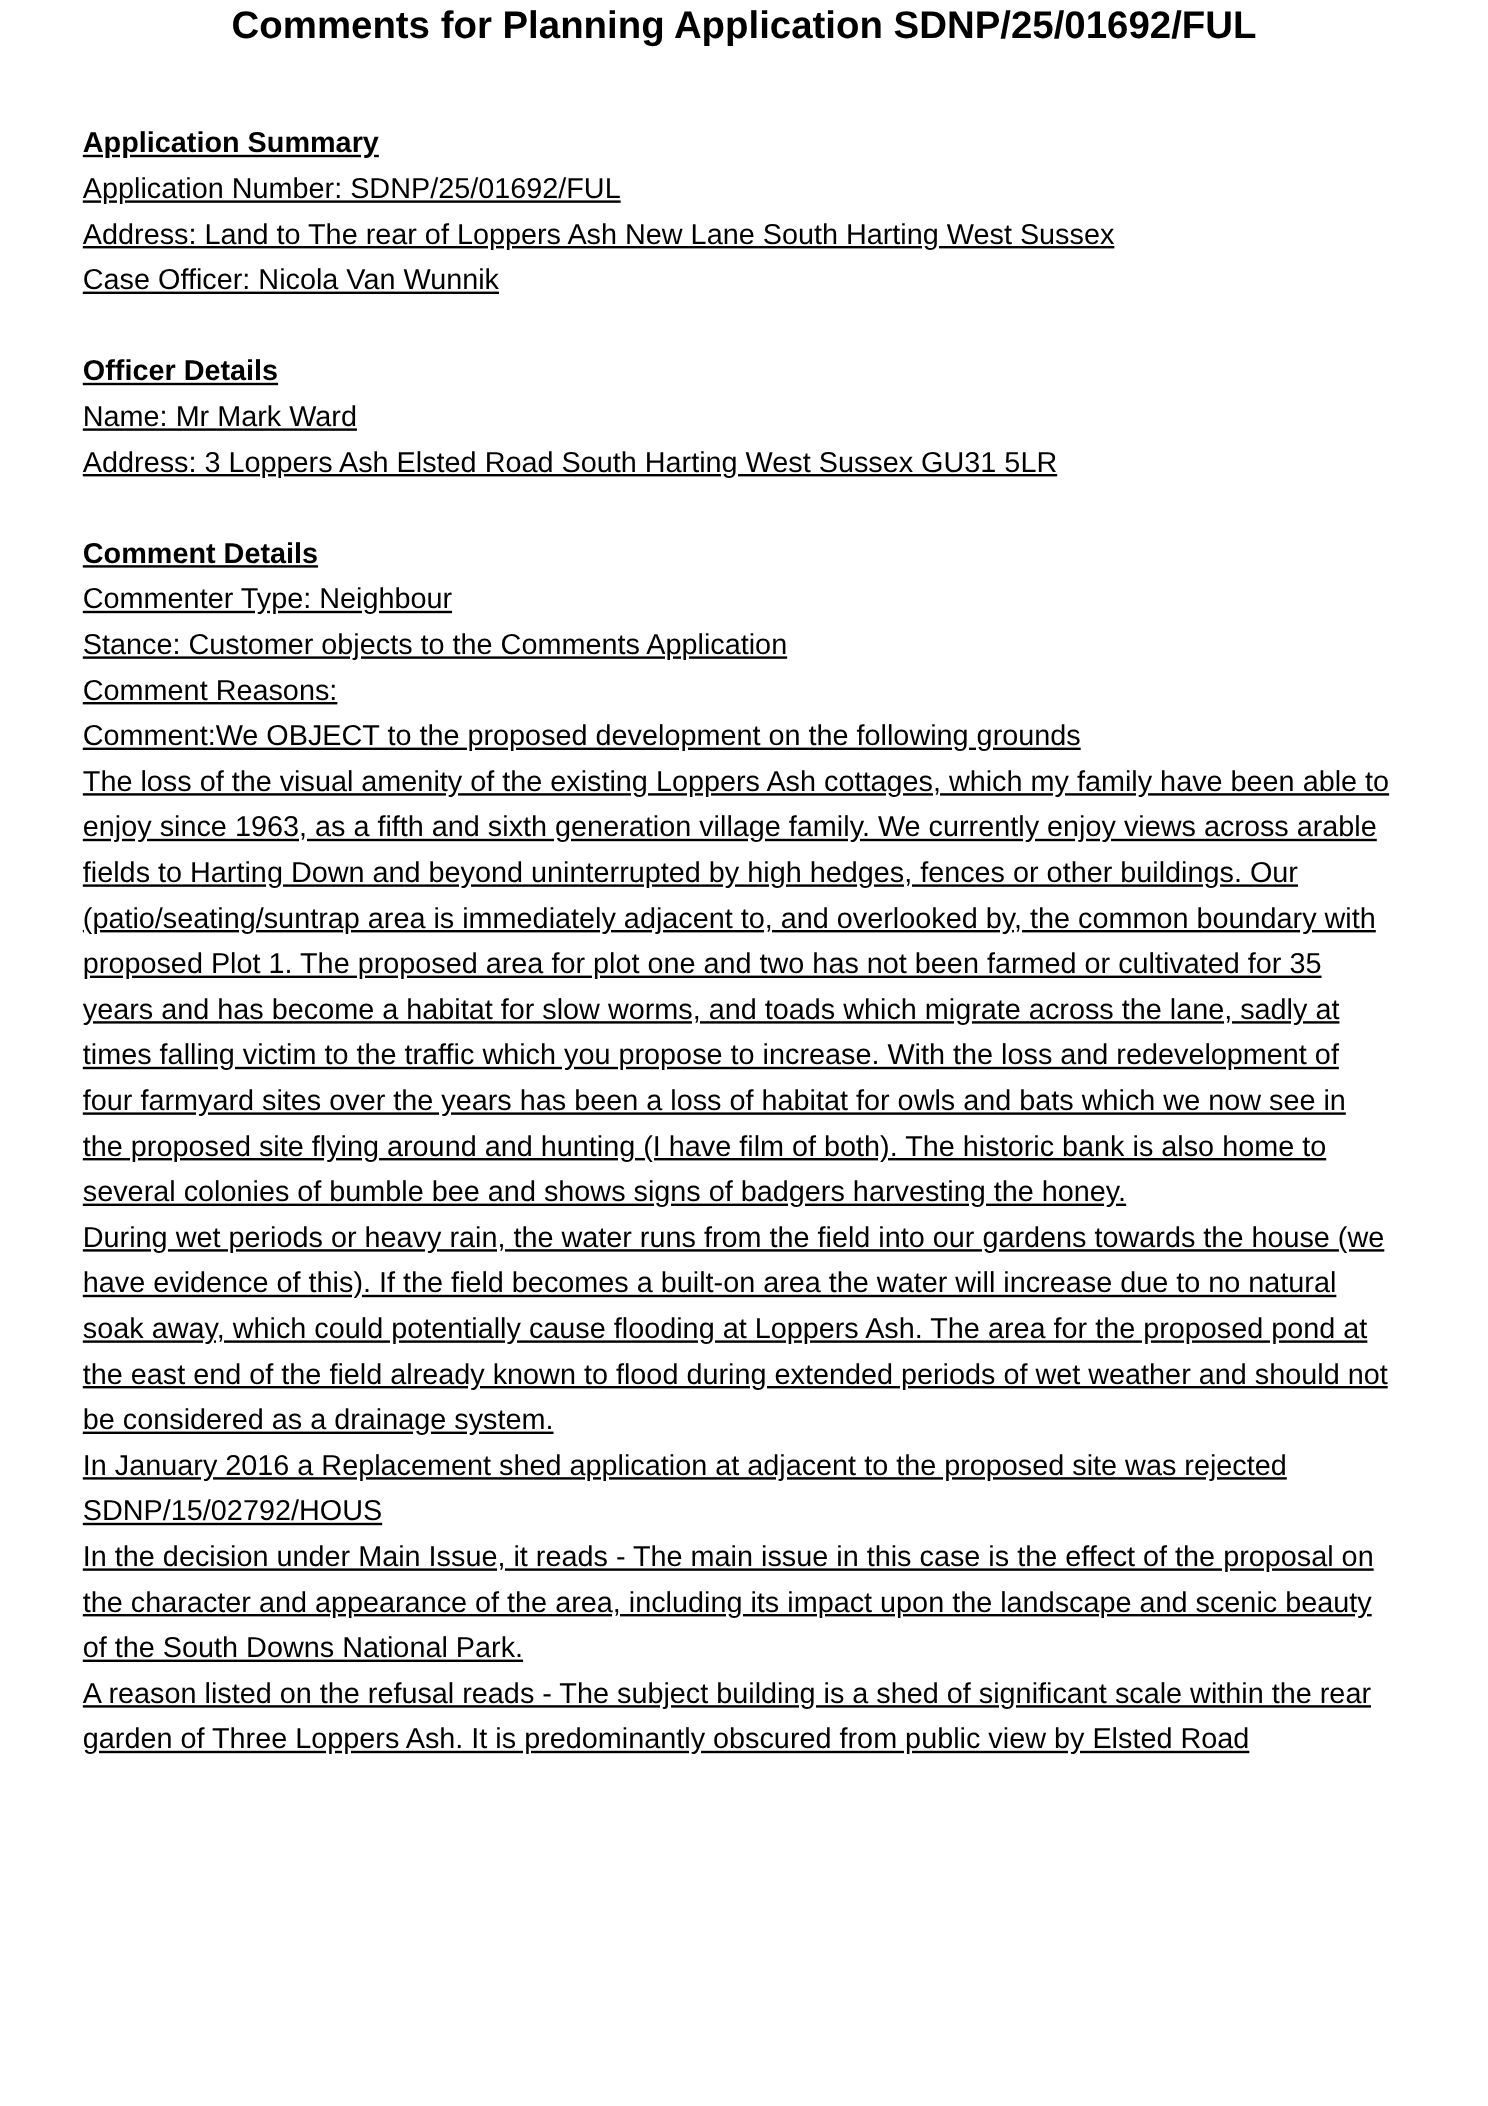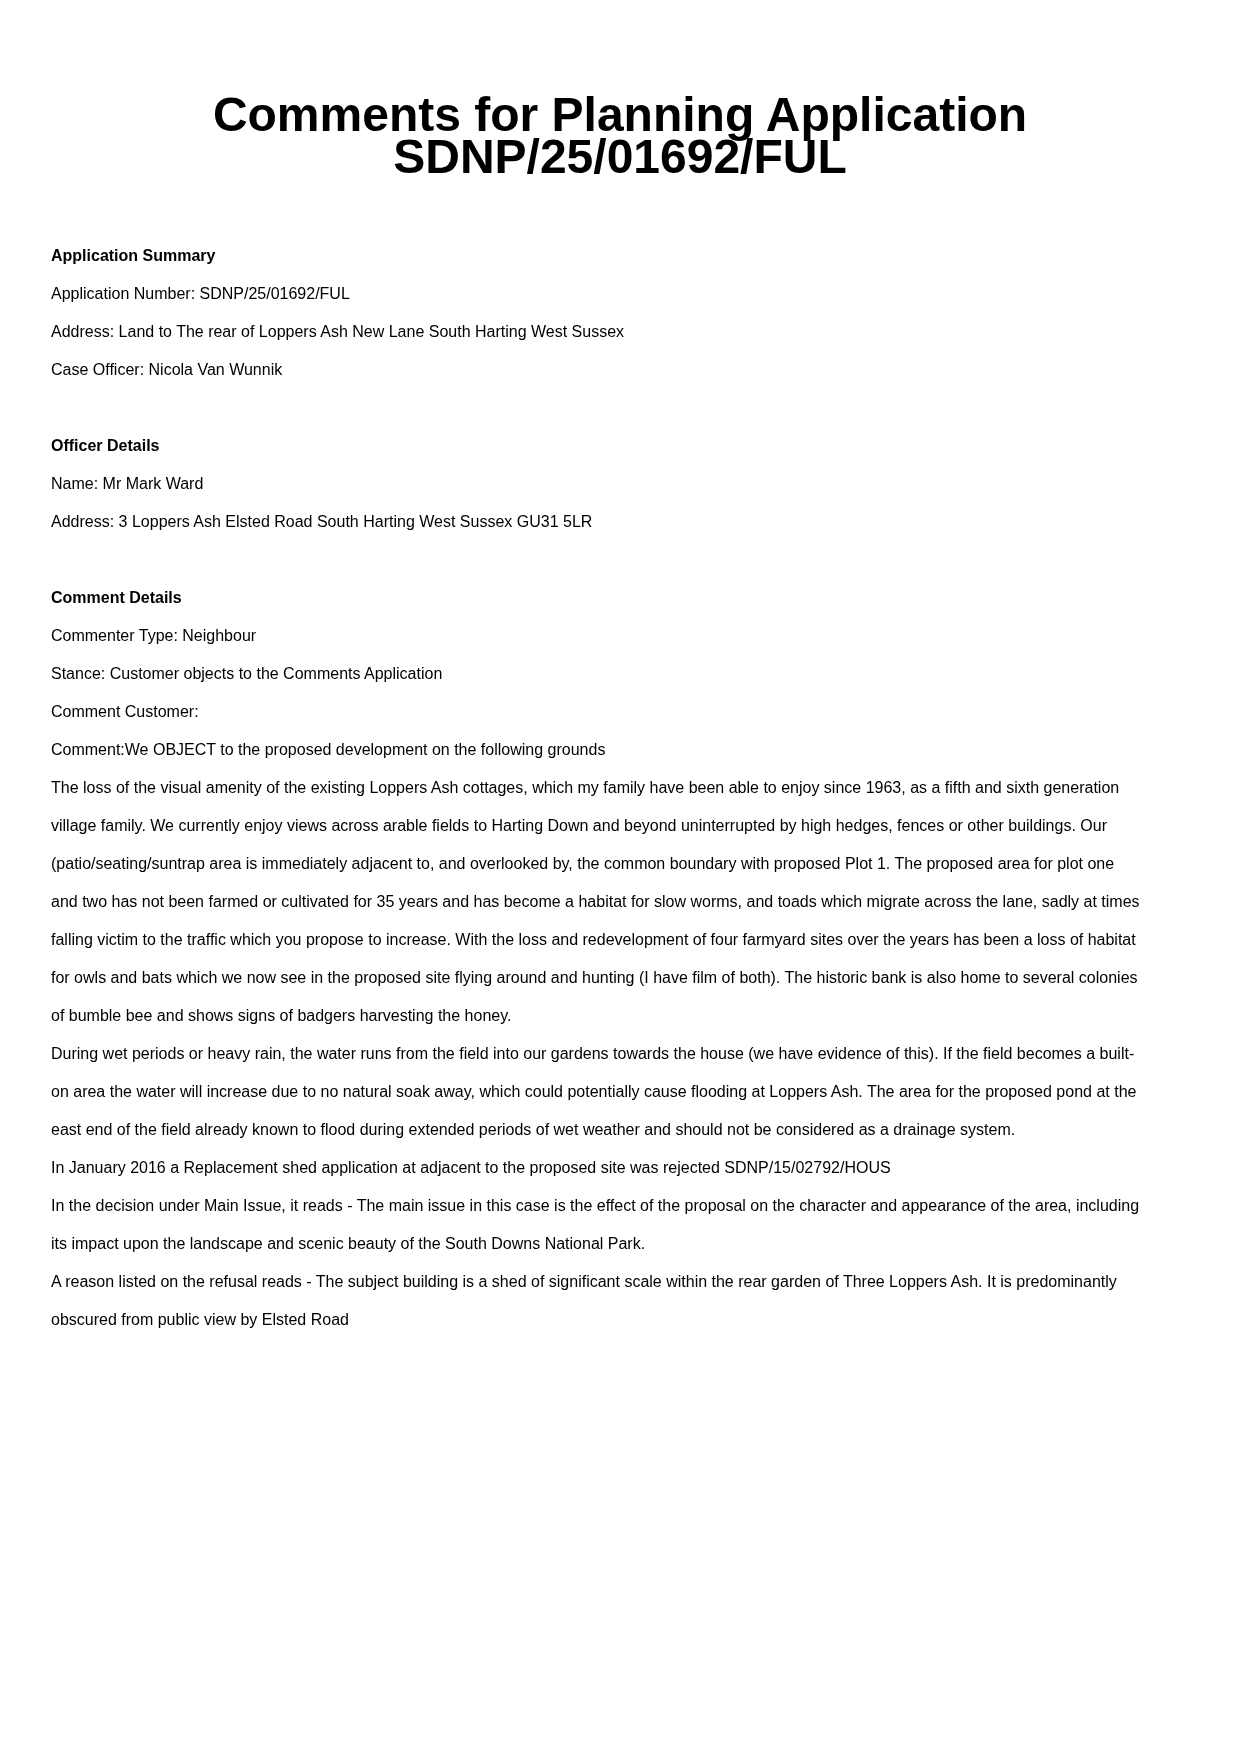--- a/index.html
+++ b/index.html
@@ -7,32 +7,32 @@
     position: relative;
     width: 1240px;
     height: 1755px;
     background: #ffffff;
     color: #000000;
     font-family: "Liberation Sans", "DejaVu Sans", sans-serif;
     overflow: hidden;
   }
   .doc-title {
     margin: 0;
-    padding-top: 94px;
-    font-size: 48px;
+    font-size: 32px;
     line-height: 42px;
     font-weight: 700;
     text-align: center;
     letter-spacing: 0;
   }
   .content {
-    margin-left: 51px;
+    margin-left: 69px;
     width: 1090px;
-    font-size: 16px;
+    font-size: 24px;
     line-height: 38px;
+    text-decoration: underline;
   }
   .section { margin-top: 38px; }
   .section.first { margin-top: 59px; }
   .heading { font-weight: 700; }
   .line { font-weight: 400; }
   .multiline { white-space: pre-line; }
 </style>
 </head>
 <body>
 
@@ -52,21 +52,21 @@
     <section class="section">
       <div class="heading">Officer Details</div>
       <div class="line">Name: Mr Mark Ward</div>
       <div class="line">Address: 3 Loppers Ash Elsted Road South Harting West Sussex GU31 5LR</div>
     </section>
 
     <section class="section">
       <div class="heading">Comment Details</div>
       <div class="line">Commenter Type: Neighbour</div>
       <div class="line">Stance: Customer objects to the Comments Application</div>
-      <div class="line">Comment Customer:</div>
+      <div class="line">Comment Reasons:</div>
       <div class="line multiline">Comment:We OBJECT to the proposed development on the following grounds
 The loss of the visual amenity of the existing Loppers Ash cottages, which my family have been able to enjoy since 1963, as a fifth and sixth generation village family. We currently enjoy views across arable fields to Harting Down and beyond uninterrupted by high hedges, fences or other buildings. Our (patio/seating/suntrap area is immediately adjacent to, and overlooked by, the common boundary with proposed Plot 1. The proposed area for plot one and two has not been farmed or cultivated for 35 years and has become a habitat for slow worms, and toads which migrate across the lane, sadly at times falling victim to the traffic which you propose to increase. With the loss and redevelopment of four farmyard sites over the years has been a loss of habitat for owls and bats which we now see in the proposed site flying around and hunting (I have film of both). The historic bank is also home to several colonies of bumble bee and shows signs of badgers harvesting the honey.
 During wet periods or heavy rain, the water runs from the field into our gardens towards the house (we have evidence of this). If the field becomes a built-on area the water will increase due to no natural soak away, which could potentially cause flooding at Loppers Ash. The area for the proposed pond at the east end of the field already known to flood during extended periods of wet weather and should not be considered as a drainage system.
 In January 2016 a Replacement shed application at adjacent to the proposed site was rejected SDNP/15/02792/HOUS
 In the decision under Main Issue, it reads - The main issue in this case is the effect of the proposal on the character and appearance of the area, including its impact upon the landscape and scenic beauty of the South Downs National Park.
 A reason listed on the refusal reads - The subject building is a shed of significant scale within the rear garden of Three Loppers Ash. It is predominantly obscured from public view by Elsted Road</div>
     </section>
 
   </div>
 </div>

